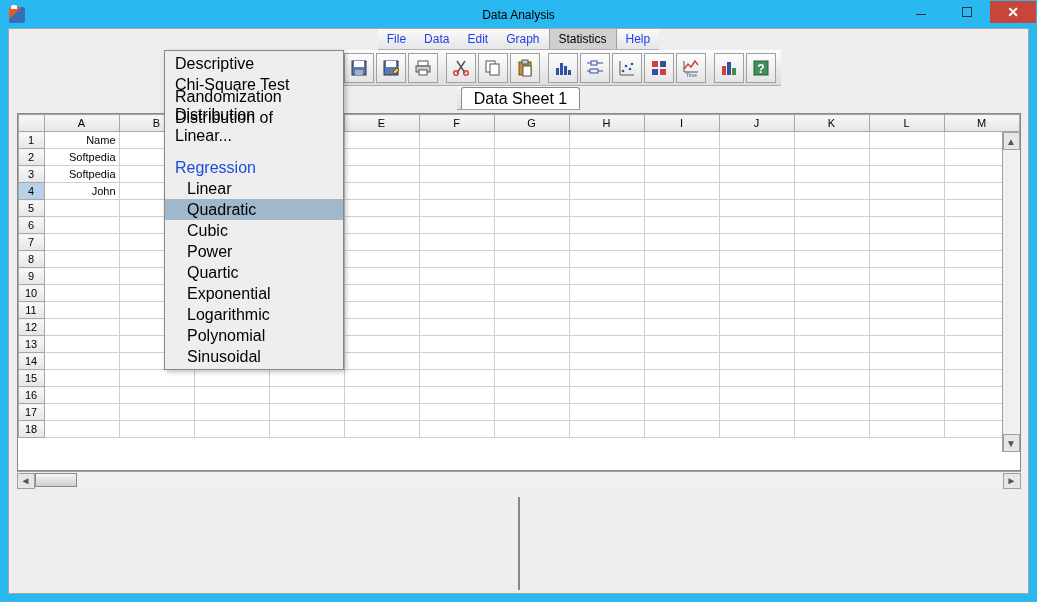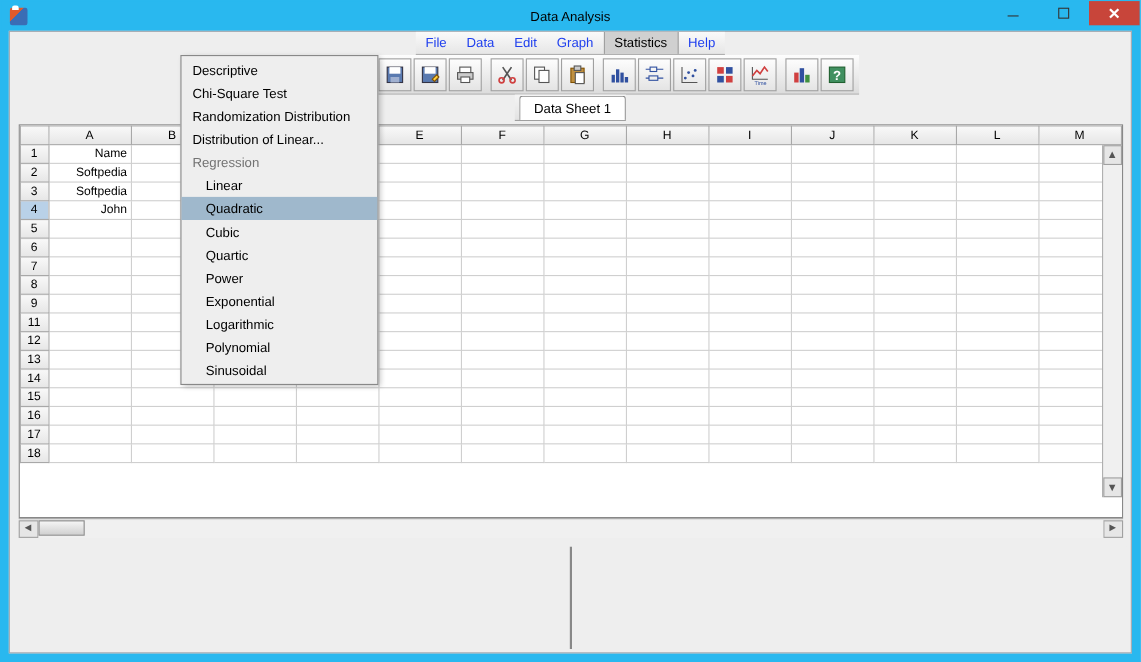--- a/index.html
+++ b/index.html
@@ -28,21 +28,21 @@
   
   .toolbar { height:36px; background:linear-gradient(#fdfdfd,#dcdcdc); border-bottom:1px solid #b0b0b0; display:flex; align-items:center; padding:0 4px; gap:0; }
   .tbtn { width:30px; height:30px; border:1px solid #a0a0a0; background:linear-gradient(#fdfdfd,#e4e4e4); margin:0 1px; display:flex; align-items:center; justify-content:center; position:relative; }
   .tbtn.handle { width:10px; border:none; background:transparent; border-right:1px solid #c0c0c0; }
   .tbtn.handle::after { content:""; position:absolute; left:4px; top:8px; width:2px; height:14px; border-left:2px dotted #888; }
   .tbtn svg { width:20px; height:20px; }
   .tsep { width:6px; }
   
   
   .tabrow { height:24px; background:linear-gradient(#f5f5f5,#e2e2e2); border-bottom:1px solid #a0a0a0; display:flex; align-items:flex-end; }
-  .tab { height:22px; padding:0 12px; display:flex; align-items:center; font-size:12px; background:linear-gradient(#f0f0f0,#d8d8d8); border:1px solid #8a8a8a; border-bottom:none; margin-left:4px; border-radius:3px 3px 0 0; }
+  .tab { height:22px; padding:0 12px; display:flex; align-items:center; font-size:16px; background:linear-gradient(#f0f0f0,#d8d8d8); border:1px solid #8a8a8a; border-bottom:none; margin-left:4px; border-radius:3px 3px 0 0; }
   .tab.active { background:#fff; }
   
   
   .sheet-wrap { flex:1; background:#eeeeee; padding:3px 3px 8px 3px; display:flex; flex-direction:column; min-height:0; }
   .sheet { flex:1; background:#fff; border:1px solid #888; overflow:hidden; position:relative; }
   table { border-collapse:collapse; table-layout:fixed; }
   th, td { border:1px solid #cfcfcf; height:17px; font-size:11px; padding:0 3px; background:#fff; overflow:hidden; white-space:nowrap; }
   th { background:linear-gradient(#f8f8f8,#e6e6e6); font-weight:normal; text-align:center; border-color:#a8a8a8; }
   th.rowh { width:26px; text-align:center; }
   th.colh { width:75px; }
@@ -56,22 +56,22 @@
   .hscroll-area .thumb { position:absolute; left:0; top:0; width:42px; height:14px; background:linear-gradient(#f5f5f5,#d0d0d0); border:1px solid #888; }
   .vscroll { position:absolute; right:0; top:18px; bottom:18px; width:18px; background:#eee; display:flex; flex-direction:column; border-left:1px solid #a0a0a0; }
   .vscroll .arrow { height:18px; background:#e6e6e6; border:1px solid #a0a0a0; display:flex; align-items:center; justify-content:center; font-size:10px; color:#555;}
   .vscroll .track { flex:1; background:#f0f0f0; }
   
   
   .bottom-panel { height:93px; background:#fff; border:1px solid #888; margin:0 3px 3px 3px; }
   
   
   .dropdown { position:absolute; left:155px; top:21px; width:180px; background:#eeeeee; border:1px solid #888; box-shadow:2px 2px 5px rgba(0,0,0,0.25); z-index:100; padding:2px 0; }
-  .dropdown .ditem { height:21px; display:flex; align-items:center; padding:0 10px; font-size:12px; color:#000; }
-  .dropdown .ditem.header { color:#737373; }
+  .dropdown .ditem { height:21px; display:flex; align-items:center; padding:0 10px; font-size:16px; color:#000; }
+  .dropdown .ditem.header { color:#1d4ed8;margin-top:20px; }
   .dropdown .ditem.indent { padding-left:22px; }
   .dropdown .ditem.hover { background:#9fb8cc; }
   
 </style>
 </head>
 <body>
 
 <div class="window">
   <div class="titlebar">
     <div class="titlebar-icon"></div>
@@ -101,22 +101,22 @@
 
       <div class="dropdown">
         <div class="ditem">Descriptive</div>
         <div class="ditem">Chi-Square Test</div>
         <div class="ditem">Randomization Distribution</div>
         <div class="ditem">Distribution of Linear...</div>
         <div class="ditem header">Regression</div>
         <div class="ditem indent">Linear</div>
         <div class="ditem indent hover">Quadratic</div>
         <div class="ditem indent">Cubic</div>
+        <div class="ditem indent">Power</div>
         <div class="ditem indent">Quartic</div>
-        <div class="ditem indent">Power</div>
         <div class="ditem indent">Exponential</div>
         <div class="ditem indent">Logarithmic</div>
         <div class="ditem indent">Polynomial</div>
         <div class="ditem indent">Sinusoidal</div>
       </div>
     </div>
 
     <div class="toolbar">
       <div class="tbtn handle"></div>
       <div class="tbtn">
@@ -396,20 +396,36 @@
                 <td></td>
                 <td></td>
                 <td></td>
                 <td></td>
                 <td></td>
                 <td></td>
                 <td></td>
                 <td></td>
               </tr>
               <tr>
+                <th class="rowh">10</th>
+                <td></td>
+                <td></td>
+                <td></td>
+                <td></td>
+                <td></td>
+                <td></td>
+                <td></td>
+                <td></td>
+                <td></td>
+                <td></td>
+                <td></td>
+                <td></td>
+                <td></td>
+              </tr>
+              <tr>
                 <th class="rowh">11</th>
                 <td></td>
                 <td></td>
                 <td></td>
                 <td></td>
                 <td></td>
                 <td></td>
                 <td></td>
                 <td></td>
                 <td></td>

